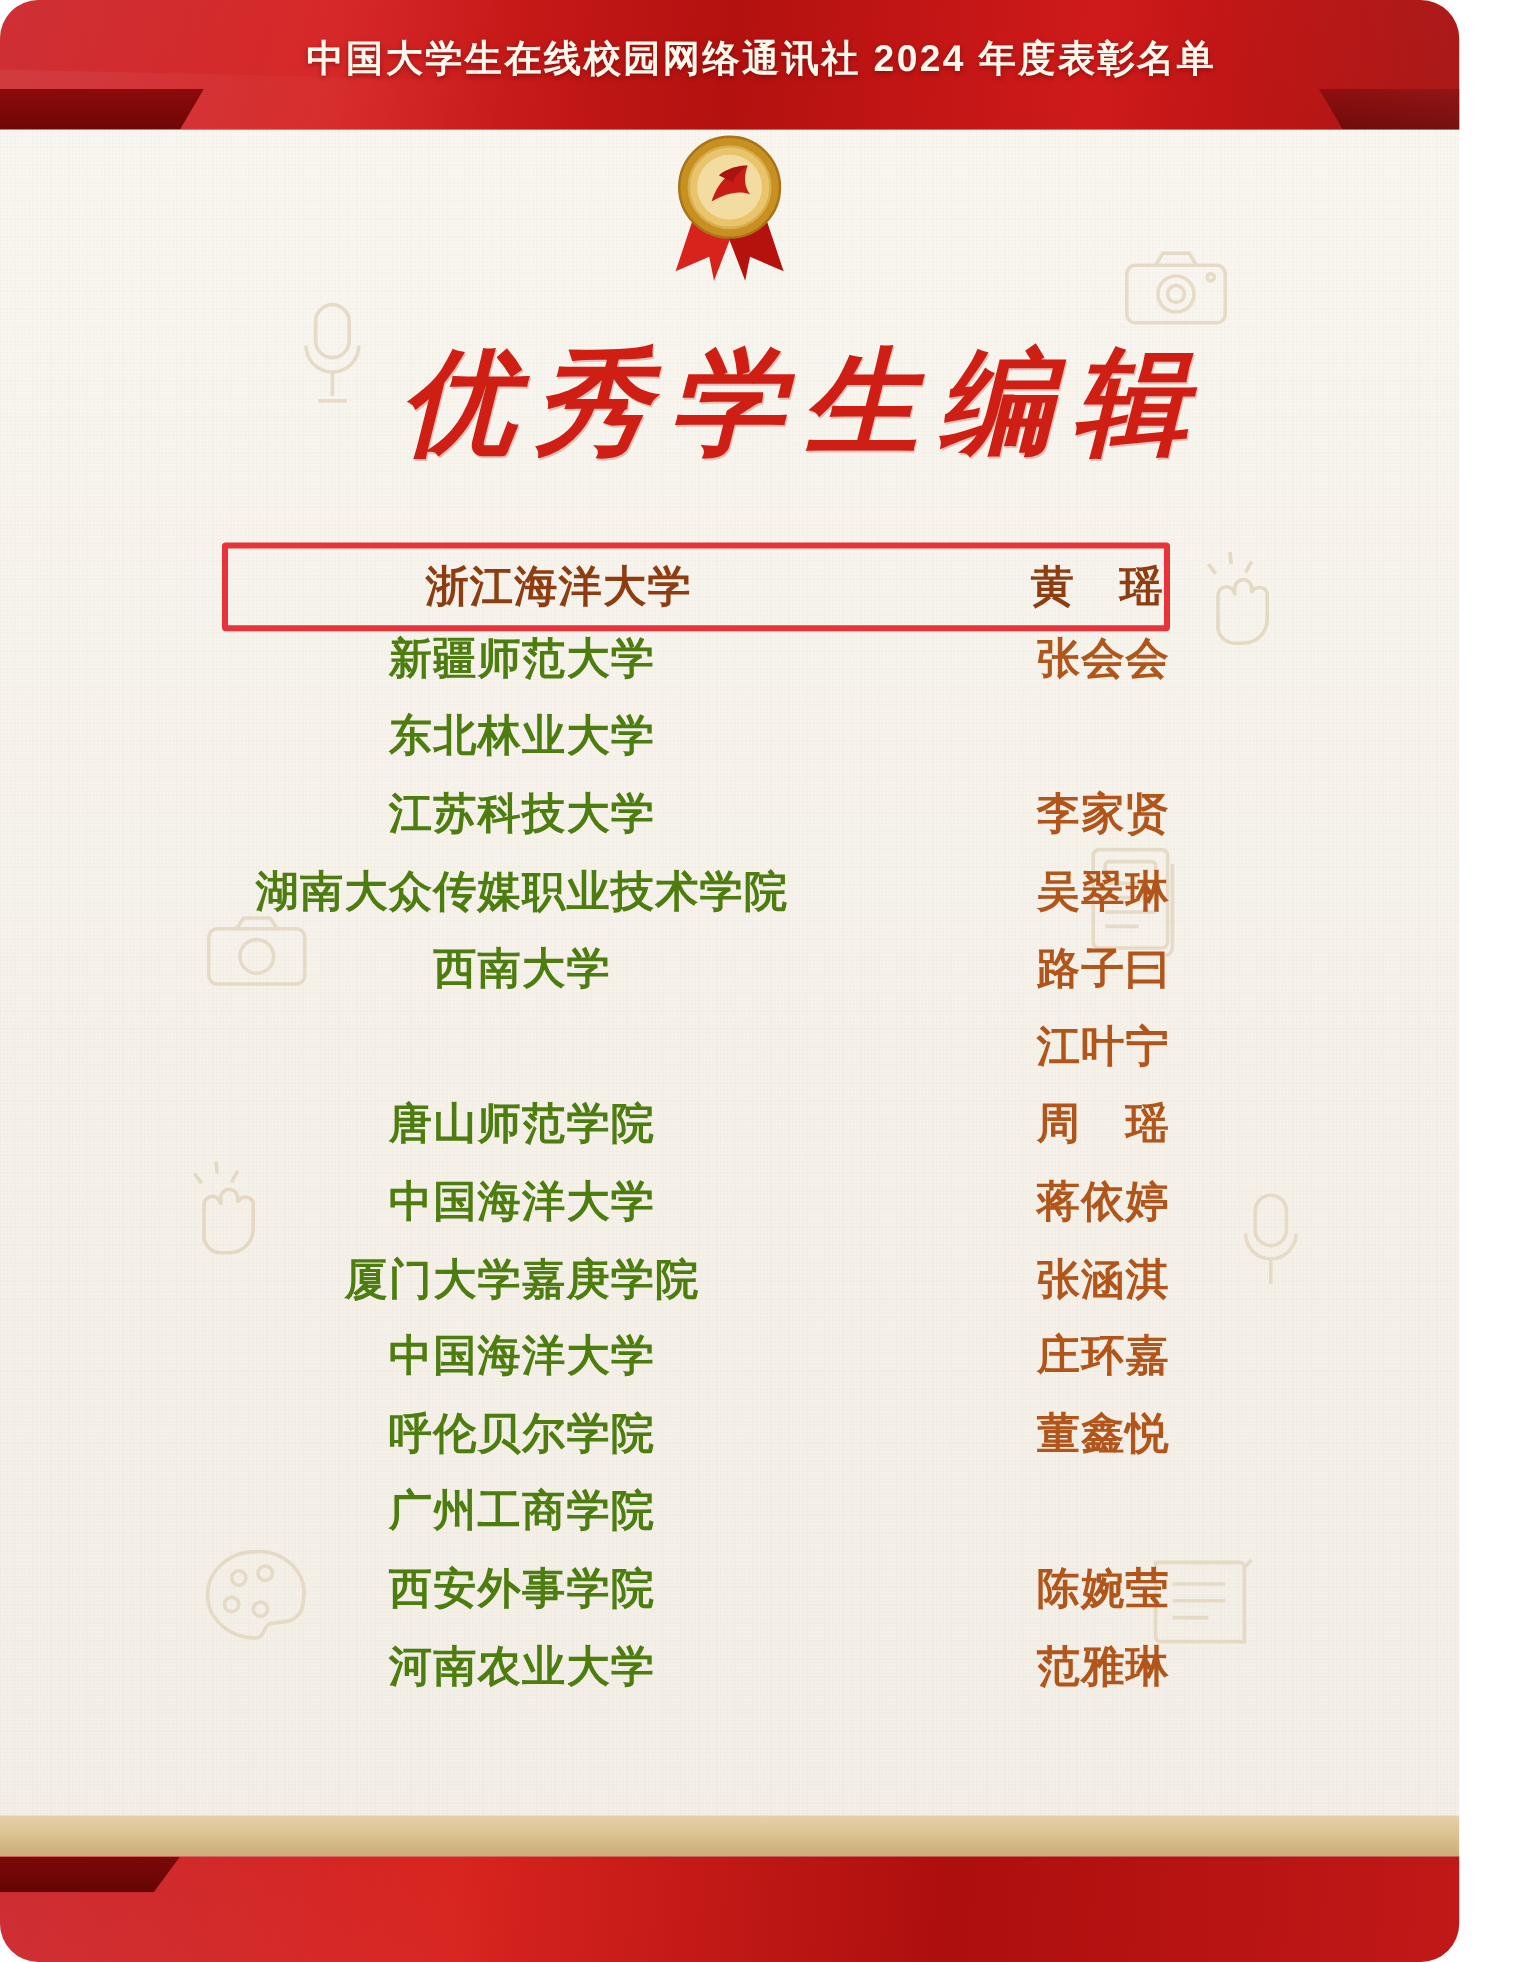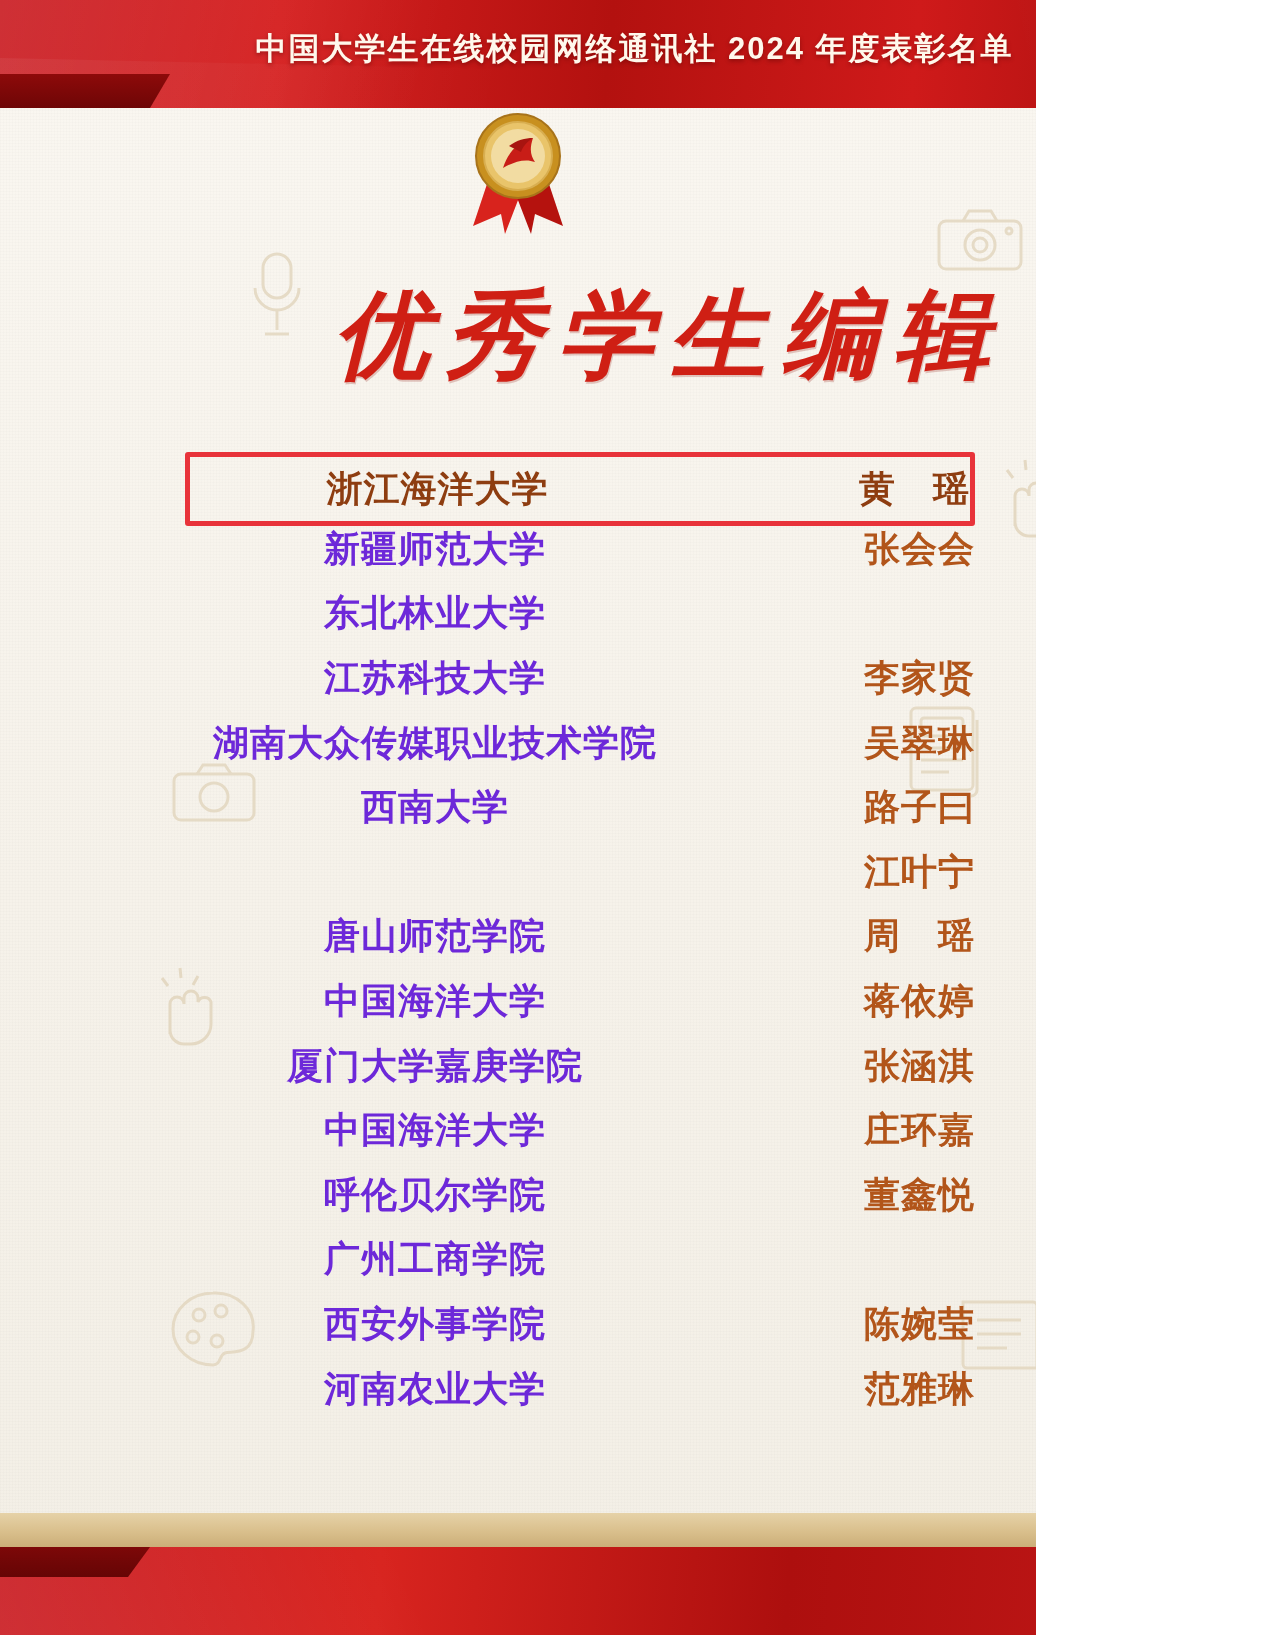--- a/index.html
+++ b/index.html
@@ -2,25 +2,26 @@
 <html lang="zh"><head>
 <meta charset="utf-8">
 <style>
   html, body {
     margin: 0;
     padding: 0;
     background: #ffffff;
   }
   .poster {
     position: relative;
-    width: 1036px;
+    width: 1216px;
     height: 1635px;
     overflow: hidden;
     font-family: "Liberation Sans", "DejaVu Sans", sans-serif;
     background: #f7f3ec;
+    border-radius: 32px;
   }
 
   
   .paper {
     position: absolute;
     left: 0; top: 0; right: 0; bottom: 0;
     background:
       repeating-linear-gradient(0deg, rgba(0,0,0,0.012) 0px, rgba(0,0,0,0.012) 1px, rgba(255,255,255,0) 1px, rgba(255,255,255,0) 3px),
       repeating-linear-gradient(90deg, rgba(0,0,0,0.012) 0px, rgba(0,0,0,0.012) 1px, rgba(255,255,255,0) 1px, rgba(255,255,255,0) 3px),
       linear-gradient(180deg, #faf7f1 0%, #f6f2ea 55%, #f3efe6 100%);
@@ -123,39 +124,40 @@
     position: relative;
     height: 64.6px;
     display: flex;
     align-items: center;
   }
   .row .school {
     flex: 0 0 500px;
     text-align: center;
     font-size: 36px;
     font-weight: bold;
-    color: #6d28d9;
+    color: #4d7c0f;
     letter-spacing: 1px;
     white-space: nowrap;
   }
   .row .name {
     flex: 1 1 auto;
     text-align: right;
     font-size: 36px;
     font-weight: bold;
     color: #b2551a;
     letter-spacing: 1px;
     white-space: nowrap;
   }
   .row.highlight {
     border: 5px solid #e8333a;
     border-radius: 3px;
     height: 74px;
     margin-bottom: -9px;
     box-sizing: border-box;
+    padding-left: 28px;
   }
   .row.highlight .school,
   .row.highlight .name {
     color: #8e3d10;
   }
   .row.highlight .school { flex: 0 0 495px; }
 
   
   .doodle {
     position: absolute;

